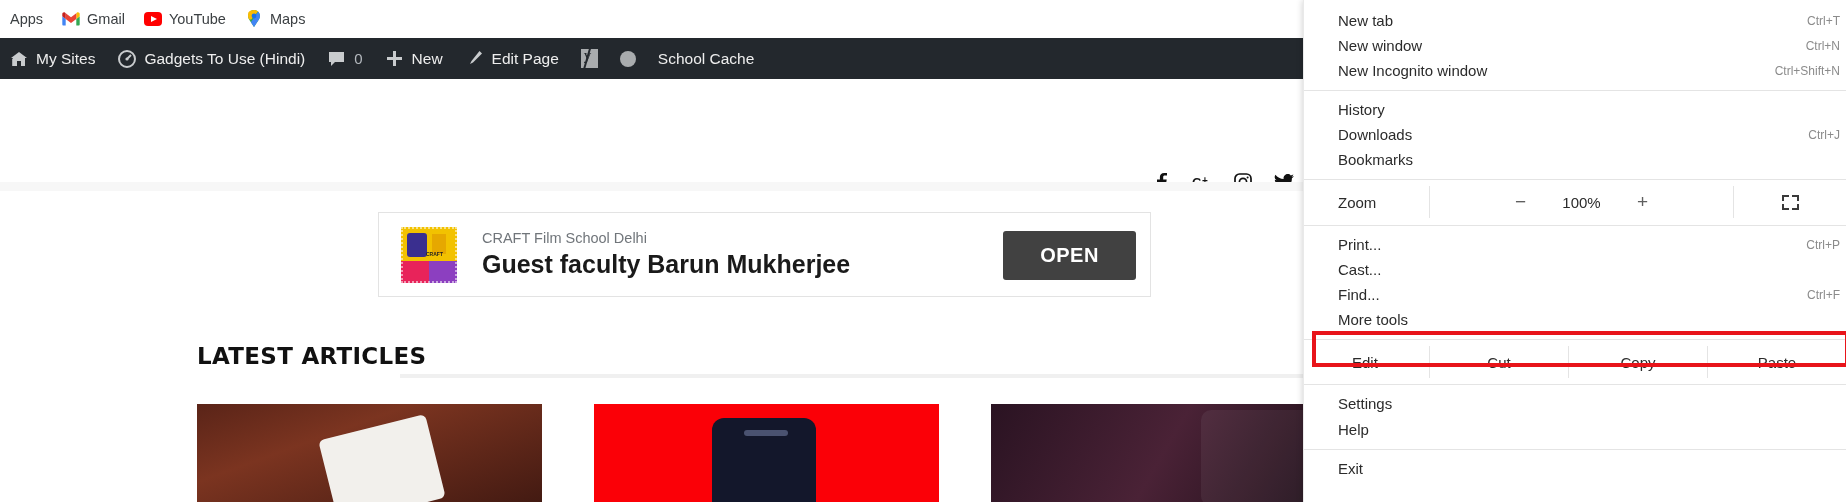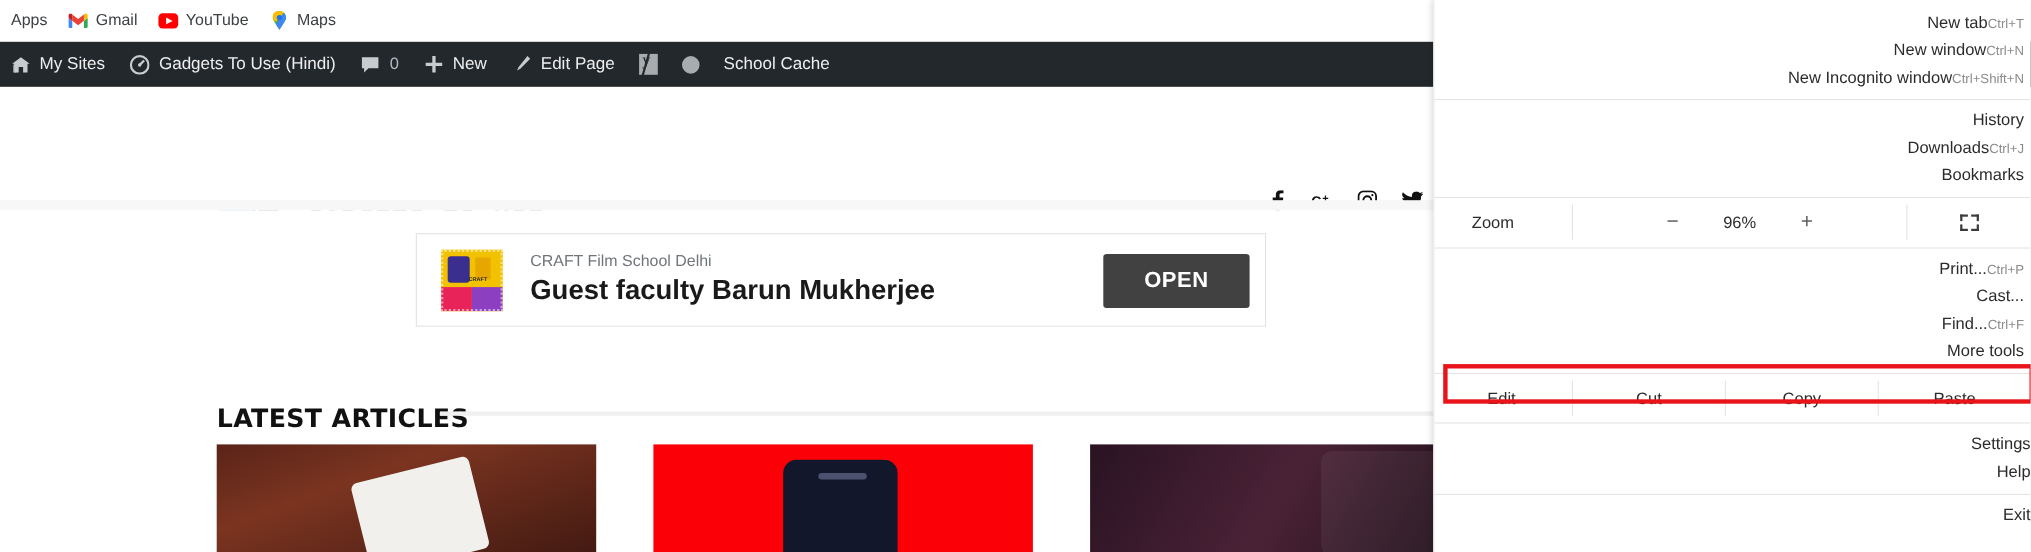--- a/index.html
+++ b/index.html
@@ -73,40 +73,40 @@
   .ad-thumb .lbl{position:absolute;left:25px;top:24px;font-size:5px;font-weight:bold;color:#222;}
   .ad-thumb .perf{position:absolute;inset:0;border:2px dotted #fff;opacity:.55;}
   .ad-text { margin-left:25px; display:flex; flex-direction:column; justify-content:center; }
   .ad-adv { font-size:14.5px; color:#70757a; font-family:"Liberation Sans", sans-serif; }
   .ad-title { font-size:25px; color:#1a1a1a; font-weight:bold; margin-top:4px; font-family:"Liberation Sans", sans-serif; }
   .ad-cta { position:absolute; right:14px; top:18px; width:133px; height:49px; background:#414141; color:#fff; font-size:20px; font-weight:bold; display:flex; align-items:center; justify-content:center; letter-spacing:.5px; cursor:pointer; border-radius:3px; }
   .ad-info { position:absolute; left:383px; top:274px; width:13px; height:13px; border:1.2px solid #4bb6c4; border-radius:50%; color:#4bb6c4; font-size:9px; display:flex; align-items:center; justify-content:center; cursor:pointer; }
   .ad-close { position:absolute; left:383px; top:291px; color:#4bb6c4; font-size:13px; cursor:pointer; line-height:1; }
 
   
-  .latest-head { position:absolute; left:197px; top:368px; font-size:23px; font-weight:bold; color:#111; letter-spacing:.3px; font-family:"DejaVu Sans", sans-serif; }
+  .latest-head { position:absolute; left:197px; top:343px; font-size:23px; font-weight:bold; color:#111; letter-spacing:.3px; font-family:"DejaVu Sans", sans-serif; }
   .latest-rule { position:absolute; left:400px; top:374px; width:920px; height:4px; background:#f0f0f0; }
   .cards { position:absolute; left:197px; top:404px; display:flex; gap:52px; }
   .card { width:345px; height:98px; overflow:hidden; cursor:pointer; }
   .card-1 { background:linear-gradient(160deg,#5a2418 0%,#7b3420 35%,#431a12 100%); position:relative; }
   .card-1::after{content:"";position:absolute;left:130px;top:22px;width:110px;height:86px;background:#f2f0ec;border-radius:6px;transform:rotate(-14deg);}
   .card-2 { background:#fb0007; position:relative; }
   .card-2::after{content:"";position:absolute;left:118px;top:14px;width:104px;height:100px;background:#13172b;border-radius:12px;}
   .card-2::before{content:"";position:absolute;left:150px;top:26px;width:44px;height:6px;background:#4a5270;border-radius:3px;z-index:2;}
   .card-3 { background:linear-gradient(120deg,#2a1322 0%,#4a2236 50%,#1b0d16 100%); position:relative;}
   .card-3::after{content:"";position:absolute;left:210px;top:6px;width:120px;height:96px;background:rgba(255,255,255,.06);border-radius:10px;}
 
   
   .chrome-menu {
     position:absolute; left:1303px; top:0; width:543px; height:502px;
     background:#ffffff; box-shadow:-1px 0 6px rgba(0,0,0,.16);
     border-left:1px solid #e9e9e9;
   }
   .cm-top-pad { height:8px; }
-  .cm-row { height:25px; display:flex; align-items:center; padding:0 0 0 34px; font-size:15px; color:#2b2b2b; cursor:pointer; position:relative; font-family:"Liberation Sans", sans-serif;text-align:right; }
+  .cm-row { height:25px; display:flex; align-items:center; padding:0 0 0 34px; font-size:15px; color:#2b2b2b; cursor:pointer; position:relative; font-family:"Liberation Sans", sans-serif; }
   .cm-label { flex:1; white-space:nowrap; }
   .cm-accel { color:#8b8b8b; font-size:12px; padding-right:6px; white-space:nowrap; }
   .cm-sep { height:1px; background:#e4e4e4; margin:7px 0 6px 0; }
 
   .cm-zoom { height:32px; display:flex; align-items:stretch; font-size:15px; color:#2b2b2b; }
   .cm-zoom-label { width:125px; display:flex; align-items:center; padding-left:34px; }
   .cm-zoom-ctrl { flex:1; display:flex; align-items:center; justify-content:center; gap:30px; border-left:1px solid #e4e4e4; border-right:1px solid #e4e4e4; }
   .cm-zoom-btn { font-size:19px; color:#5f5f5f; cursor:pointer; width:18px; text-align:center; }
   .cm-zoom-val { font-size:15px; color:#2b2b2b; min-width:44px; text-align:center; }
   .cm-zoom-full { width:112px; display:flex; align-items:center; justify-content:center; cursor:pointer; }
@@ -340,21 +340,21 @@
       <span class="cm-label">Bookmarks</span>
       <span class="cm-accel"></span>
     </div>
 
     <div class="cm-sep"></div>
 
     <div class="cm-zoom">
       <span class="cm-zoom-label">Zoom</span>
       <span class="cm-zoom-ctrl">
         <span class="cm-zoom-btn">−</span>
-        <span class="cm-zoom-val">96%</span>
+        <span class="cm-zoom-val">100%</span>
         <span class="cm-zoom-btn">+</span>
       </span>
       <span class="cm-zoom-full">
         <span class="fs-icon">
             <i class="tl"></i>
             <i class="tr"></i>
             <i class="bl"></i>
             <i class="br"></i>
           </span>
       </span>

